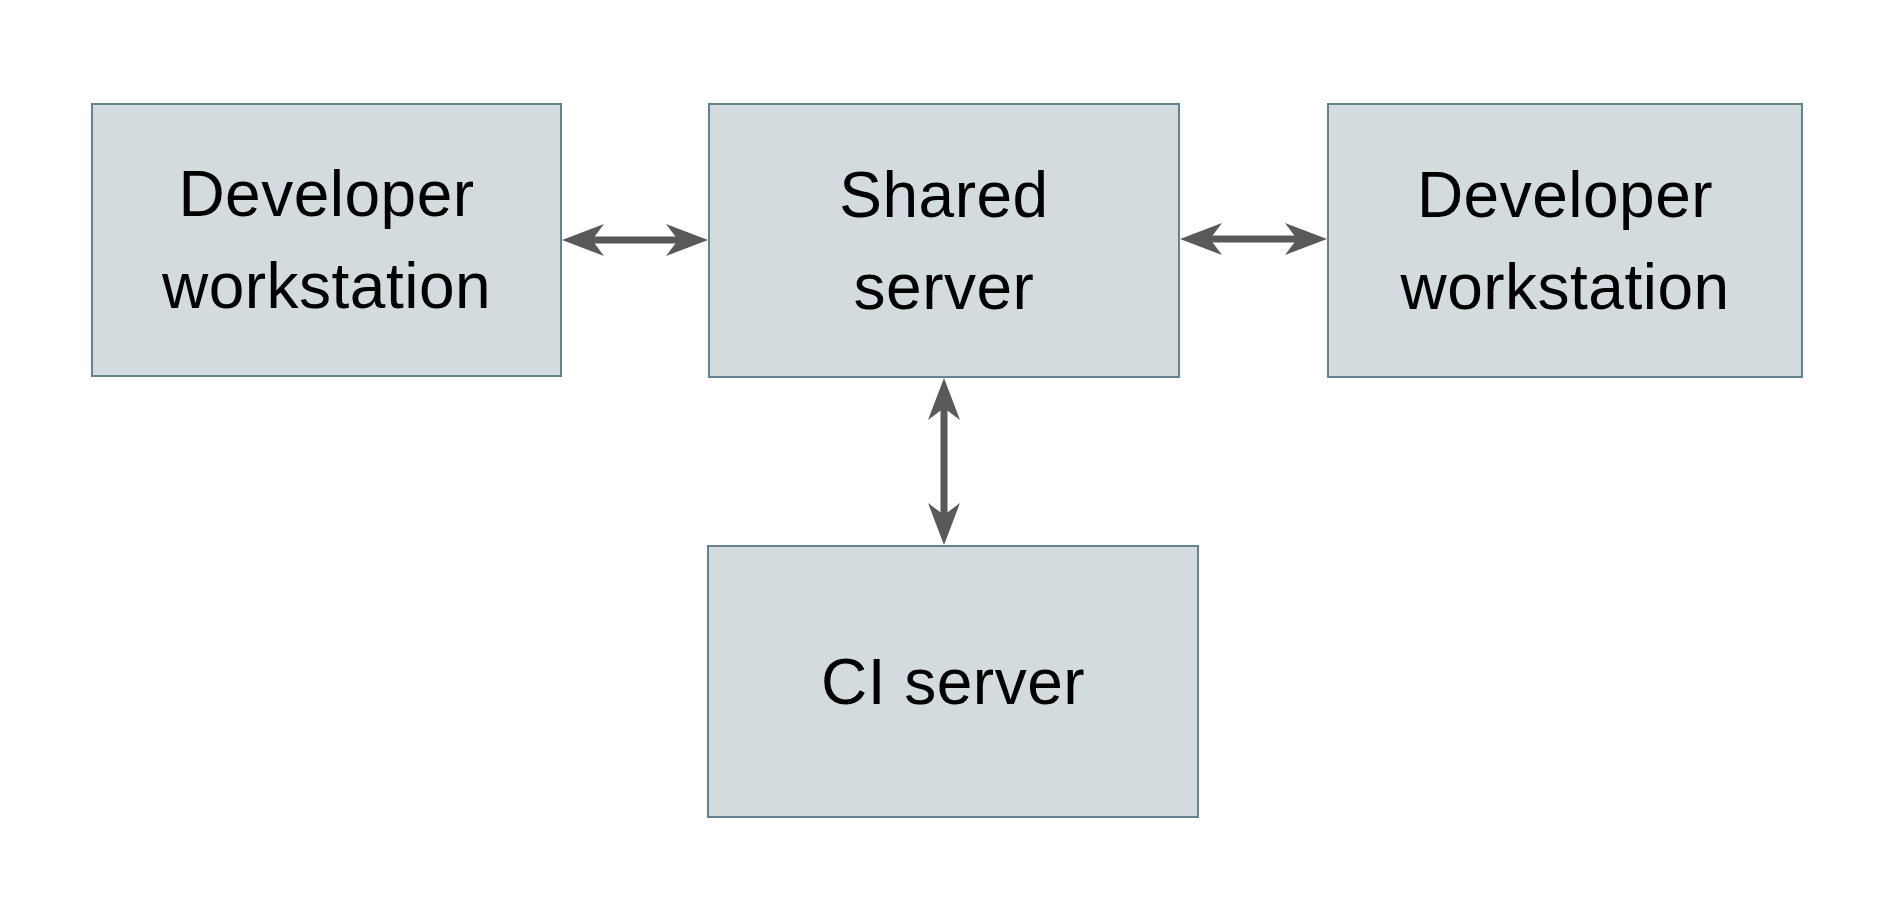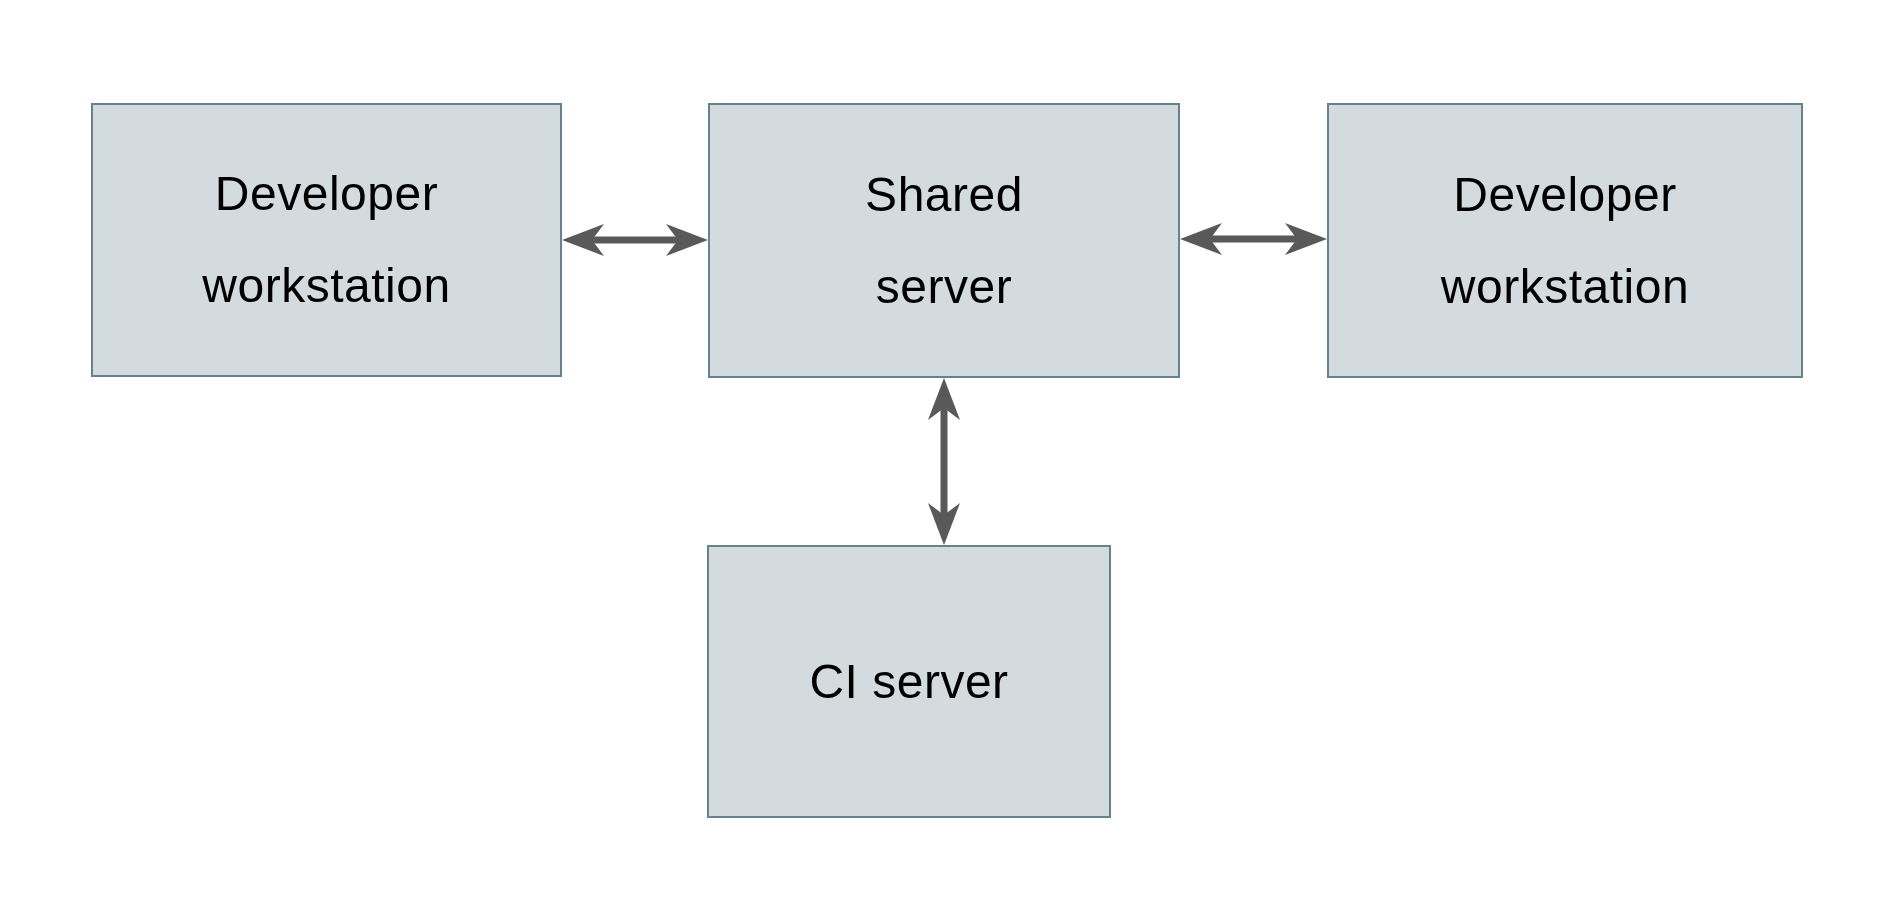--- a/index.html
+++ b/index.html
@@ -20,29 +20,29 @@
     box-sizing: border-box;
     background: var(--node-fill, #d4dbdf);
     border: 2px solid var(--node-border, #65828f);
     display: flex;
     align-items: center;
     justify-content: center;
   }
   .node-label {
     white-space: pre-line;
     text-align: center;
-    font-size: 48px;
+    font-size: 64px;
     line-height: 92px;
     color: var(--text, #000000);
     letter-spacing: 0.5px;
   }
   #node-dev-left   { left: 91px;   top: 103px; width: 471px; height: 274px; }
   #node-cache      { left: 708px;  top: 103px; width: 472px; height: 275px; }
   #node-dev-right  { left: 1327px; top: 103px; width: 476px; height: 275px; }
-  #node-ci         { left: 707px;  top: 545px; width: 404px; height: 273px; }
+  #node-ci         { left: 707px;  top: 545px; width: 492px; height: 273px; }
   .edges-layer {
     position: absolute;
     left: 0; top: 0;
     width: 1900px;
     height: 922px;
     pointer-events: none;
   }
   .arrow-shaft {
     stroke: var(--arrow, #595959);
     stroke-width: 7px;

